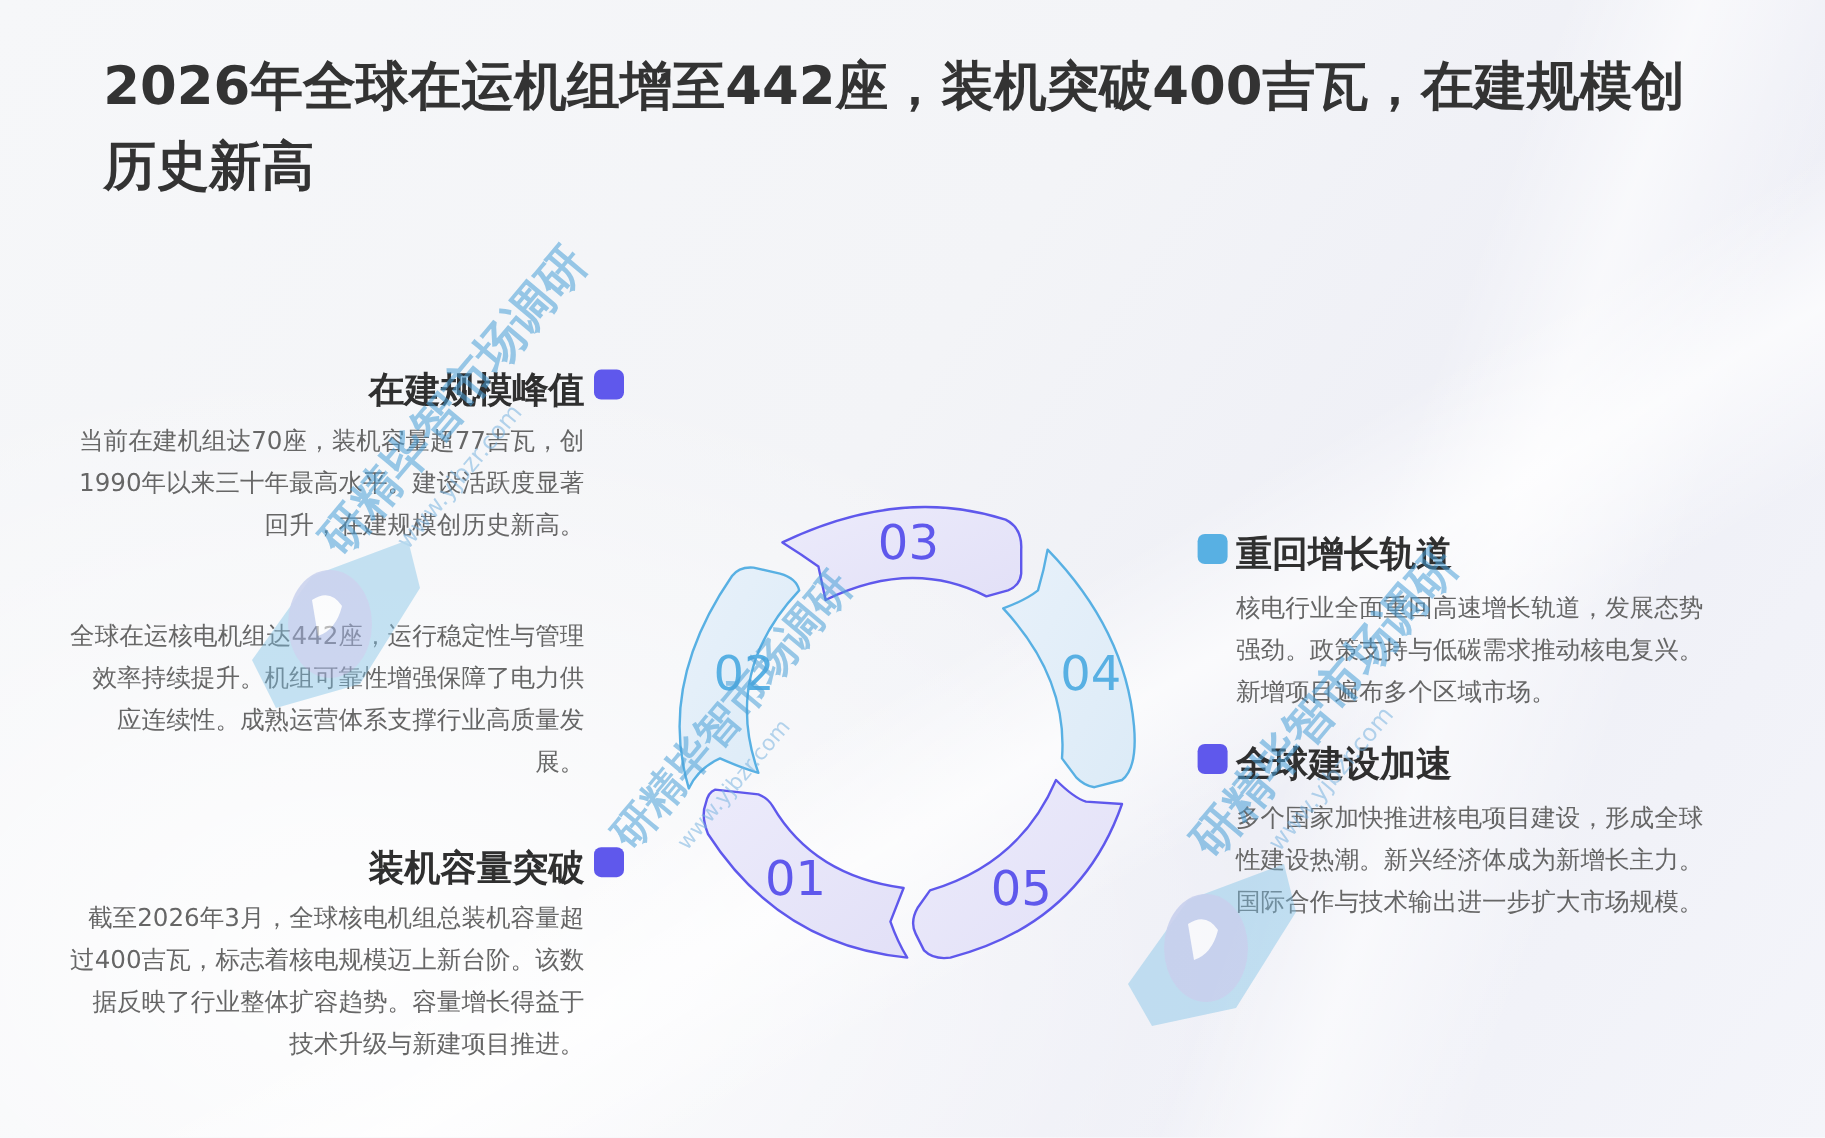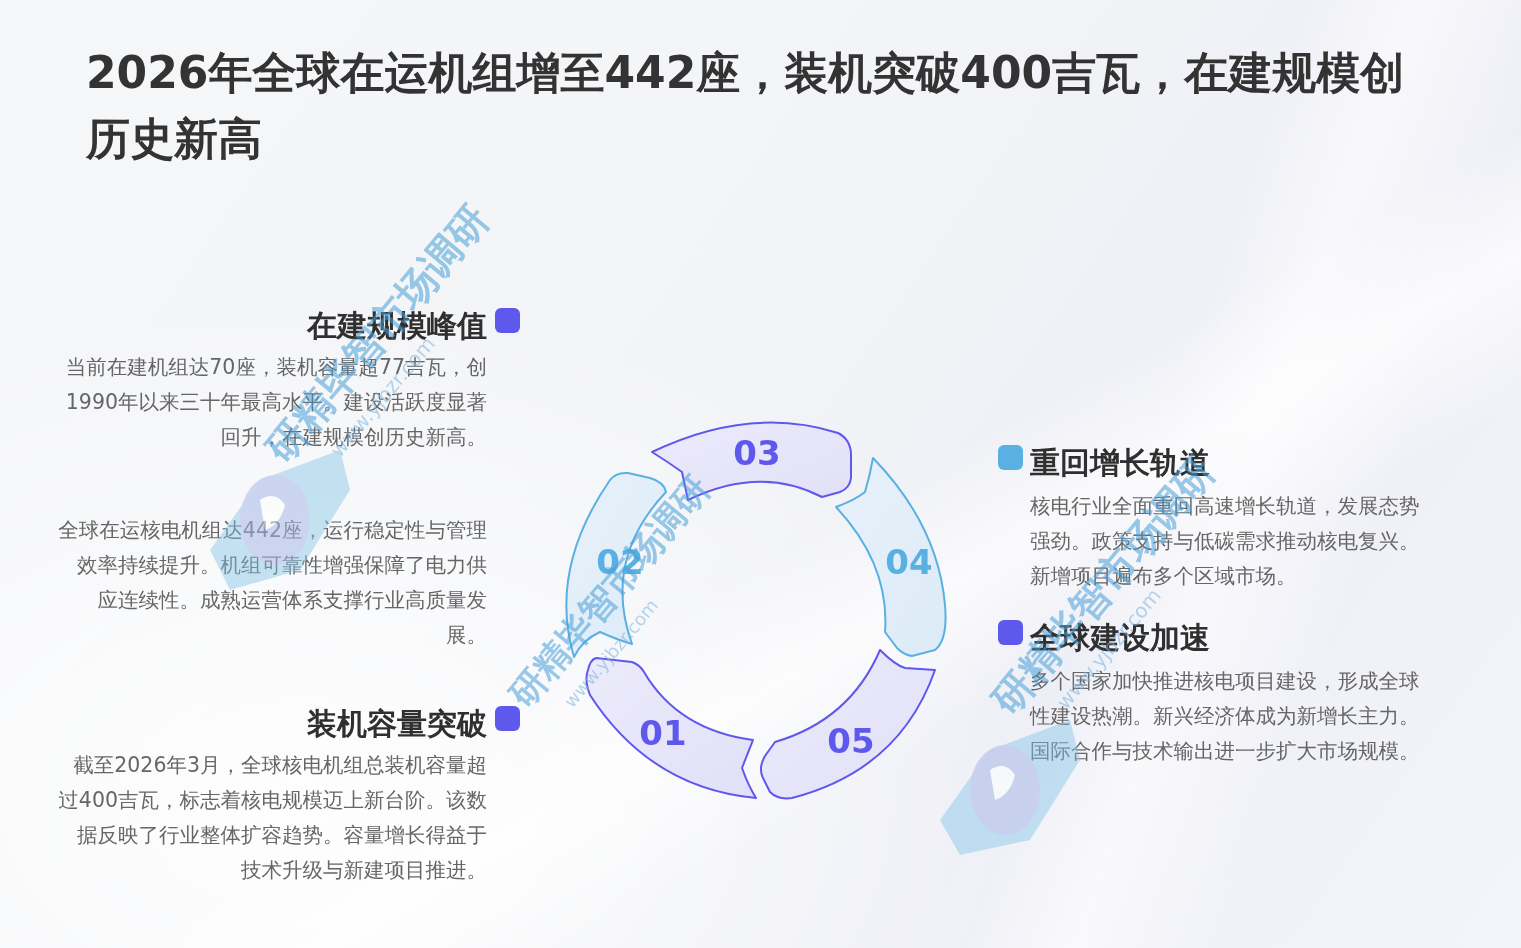--- a/index.html
+++ b/index.html
@@ -65,22 +65,22 @@
     .right-block .block-text { margin-top: 8px; }
 
     .cycle {
       position: absolute;
       left: 560px; top: 400px;
       width: 400px; height: 420px;
     }
     .cycle svg { position: absolute; left: 0; top: 0; }
     .seg-label {
       position: absolute;
-      font-size: 34px;
-      font-weight: bold;
+      font-size: 40px;
+      font-weight: normal;
       transform: translate(-50%, -50%);
       font-family: "DejaVu Sans", sans-serif;
     }
     .watermark {
       position: absolute;
       pointer-events: none;
       opacity: 0.55;
     }
   </style>
 </head>

